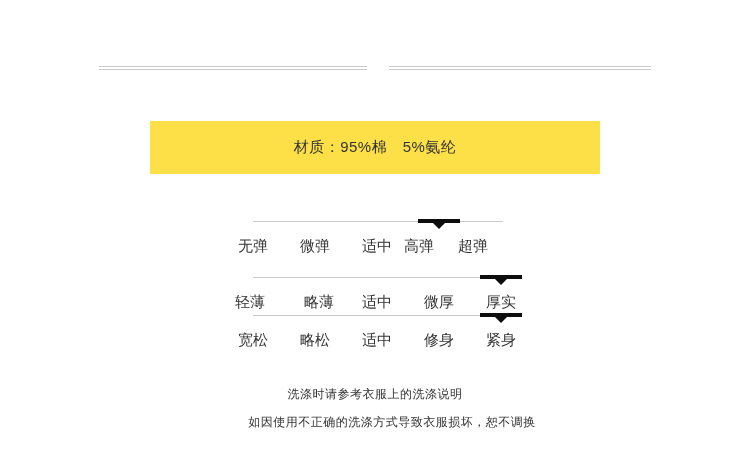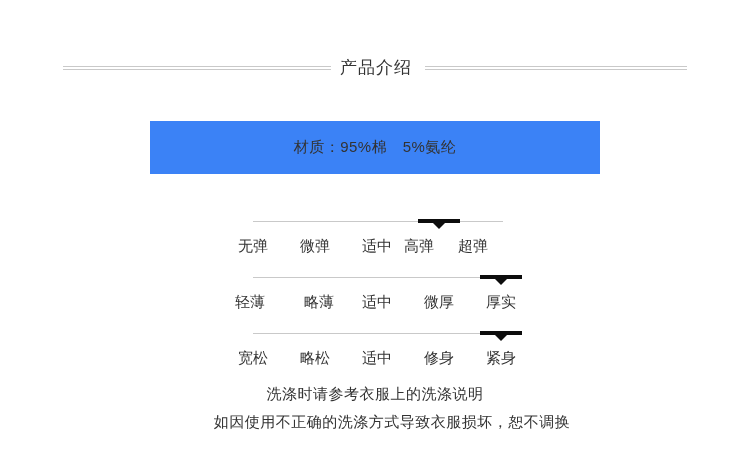--- a/index.html
+++ b/index.html
@@ -23,21 +23,21 @@
   }
   .double-line.left{width:268px;margin-right:9px;}
   .double-line.right{width:262px;margin-left:13px;}
   .header-title{
     font-size:17px;letter-spacing:1px;color:#333;line-height:24px;
     white-space:nowrap;
   }
   
   .material-box{
     position:absolute;left:150px;top:121px;width:450px;height:53px;
-    background:#3b82f6;
+    background:#fde047;
     display:flex;align-items:center;justify-content:center;
   }
   .material-text{font-size:15px;color:#333;letter-spacing:0.5px;white-space:pre;}
   
   .attr-row{position:absolute;left:0;width:750px;height:50px;}
   .scale-line{
     position:absolute;left:253px;top:0;width:250px;height:1px;
     background:#c9c9c9;
   }
   .opt{
@@ -52,33 +52,32 @@
   .marker .tri{
     position:absolute;left:50%;top:4px;margin-left:-6px;
     width:0;height:0;
     border-left:6px solid transparent;
     border-right:6px solid transparent;
     border-top:6px solid #0d0d0d;
   }
   
   .note{
     position:absolute;left:0;width:750px;text-align:center;
-    font-size:15px;line-height:18px;color:#333;letter-spacing:0.5px;
+    font-size:12px;line-height:18px;color:#333;letter-spacing:0.5px;
   }
   .note.l1{top:385px;}
   .note.l2{top:413px;margin-left:17px;}
 </style>
 </head>
 <body>
 
 <div id="screen">
 
   <div class="header">
     <div class="double-line left"></div>
-    <span class="header-title">产品介绍</span>
     <div class="double-line right"></div>
   </div>
 
   <div class="material-box">
     <span class="material-text">材质：95%棉　5%氨纶</span>
   </div>
 
   <div class="attr-row" style="top:221px">
     <div class="scale-line"></div>
     <div class="marker" style="left:418px">
@@ -96,21 +95,21 @@
     <div class="marker" style="left:480px">
       <div class="tri"></div>
     </div>
     <span class="opt" style="left:219px">轻薄</span>
     <span class="opt" style="left:288px">略薄</span>
     <span class="opt" style="left:346px">适中</span>
     <span class="opt" style="left:408px">微厚</span>
     <span class="opt" style="left:470px">厚实</span>
   </div>
 
-  <div class="attr-row" style="top:333px">
+  <div class="attr-row" style="top:315px">
     <div class="scale-line"></div>
     <div class="marker" style="left:480px">
       <div class="tri"></div>
     </div>
     <span class="opt" style="left:222px">宽松</span>
     <span class="opt" style="left:284px">略松</span>
     <span class="opt" style="left:346px">适中</span>
     <span class="opt" style="left:408px">修身</span>
     <span class="opt" style="left:470px">紧身</span>
   </div>

